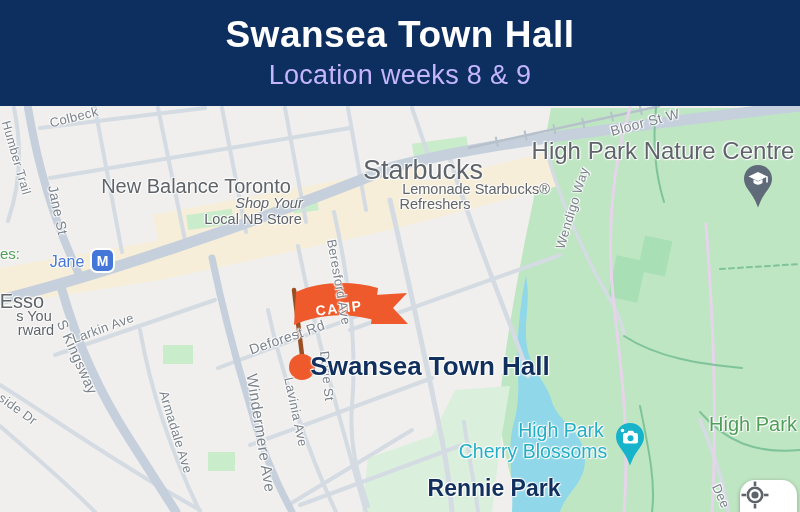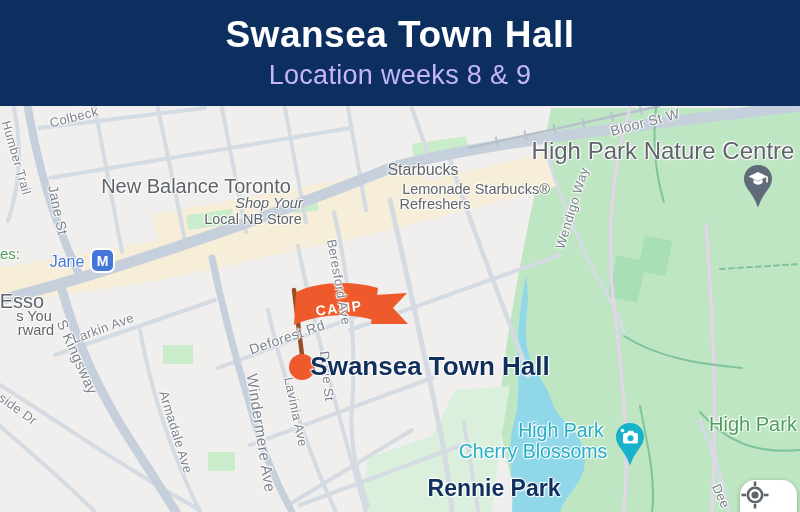--- a/index.html
+++ b/index.html
@@ -154,21 +154,21 @@
         <span class="lbl k-street" style="left: 296px; top: 306px; font-size: 13px; --r: 78deg;">Lavinia Ave</span>
         <span class="lbl k-street" style="left: 327px; top: 270px; font-size: 13px; --r: 84deg;">Durie St</span>
         <span class="lbl k-street" style="left: 339px; top: 176px; font-size: 13px; --r: 80deg;">Beresford Ave</span>
         <span class="lbl k-street" style="left: 287px; top: 231px; font-size: 14px; --r: -19deg;">Deforest Rd</span>
         <span class="lbl k-street" style="left: 572px; top: 102px; font-size: 13px; --r: -73deg;">Wendigo Way</span>
         <span class="lbl k-street" style="left: 645px; top: 16px; font-size: 14px; --r: -15deg;">Bloor St W</span>
         <span class="lbl k-street" style="left: 721px; top: 390px; font-size: 13px; --r: 66deg;">Dee</span>
         <span class="lbl k-poi" style="left: 196px; top: 80px; font-size: 20px; --r: 0deg;">New Balance Toronto</span>
         <span class="lbl k-poi-sub" style="left: 251px; top: 97px; font-size: 14.5px; font-style: italic; --r: 0deg;">Shop Your</span>
         <span class="lbl k-poi-sub" style="left: 235px; top: 113px; font-size: 14.5px; --r: 0deg;">Local NB Store</span>
-        <span class="lbl k-poi" style="left: 423px; top: 64px; font-size: 16px; --r: 0deg;">Starbucks</span>
+        <span class="lbl k-poi" style="left: 423px; top: 64px; font-size: 27px; --r: 0deg;">Starbucks</span>
         <span class="lbl k-poi-sub" style="left: 458px; top: 83px; font-size: 14.5px; --r: 0deg;">Lemonade Starbucks®</span>
         <span class="lbl k-poi-sub" style="left: 417px; top: 98px; font-size: 14.5px; --r: 0deg;">Refreshers</span>
         <span class="lbl k-poi" style="left: 22px; top: 195px; font-size: 20px; --r: 0deg;">Esso</span>
         <span class="lbl k-poi-sub" style="left: 16px; top: 210px; font-size: 14.5px; --r: 0deg;">s You</span>
         <span class="lbl k-poi-sub" style="left: 18px; top: 224px; font-size: 14.5px; --r: 0deg;">rward</span>
         <span class="lbl k-green" style="left: 10px; top: 147px; font-size: 15px; --r: 0deg;">es:</span>
         <span class="lbl k-poi" style="left: 663px; top: 45px; font-size: 24px; --r: 0deg;">High Park Nature Centre</span>
         <span class="lbl k-green" style="left: 753px; top: 318px; font-size: 20px; --r: 0deg;">High Park</span>
         <span class="lbl k-teal" style="left: 561px; top: 325px; font-size: 19.5px; --r: 0deg;">High Park</span>
         <span class="lbl k-teal" style="left: 533px; top: 346px; font-size: 19.5px; --r: 0deg;">Cherry Blossoms</span>

